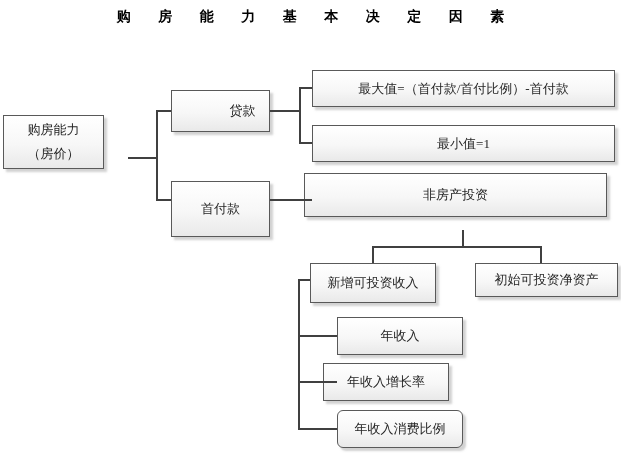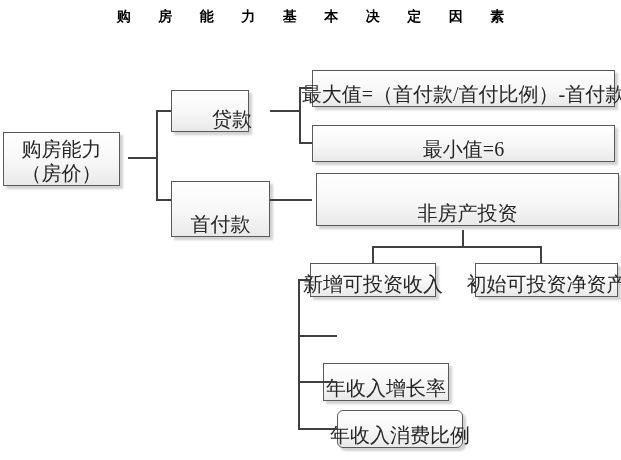--- a/index.html
+++ b/index.html
@@ -26,68 +26,71 @@
   }
   .node {
     position: absolute;
     box-sizing: border-box;
     border: 1px solid #595959;
     background: linear-gradient(to bottom, #ffffff 0%, #f7f7f7 55%, #e9e9e9 100%);
     box-shadow: 3px 3px 2px rgba(165,165,165,0.5);
     display: flex;
     flex-direction: column;
     align-items: center;
-    justify-content: flex-end;
+    justify-content: center;
     text-align: center;
-    font-size: 20px;
+    font-size: 13px;
     color: #262626;
     line-height: 24px;
     white-space: nowrap;
   }
   .conn {
     position: absolute;
     background: #404040;
   }
 </style>
 </head>
 <body>
 
 <div class="canvas">
 
   <div class="title">购 房 能 力 基 本 决 定 因 素</div>
 
-  <div class="node" style="left:3px; top:132px; width:117px; height:54px;">
+  <div class="node" style="left:3px; top:115px; width:101px; height:54px;">
     <span>购房能力</span>
     <span>（房价）</span>
   </div>
 
-  <div class="node" style="left:171px; top:90px; width:78px; height:42px;padding-left:44px;">
+  <div class="node" style="left:171px; top:90px; width:99px; height:42px;padding-left:44px;">
     <span>贷款</span>
   </div>
   <div class="node" style="left:171px; top:181px; width:99px; height:56px;">
     <span>首付款</span>
   </div>
 
   <div class="node" style="left:312px; top:70px; width:303px; height:37px;">
     <span>最大值=（首付款/首付比例）-首付款</span>
   </div>
   <div class="node" style="left:312px; top:125px; width:303px; height:37px;">
-    <span>最小值=6</span>
+    <span>最小值=1</span>
   </div>
-  <div class="node" style="left:316px; top:173px; width:303px; height:53px;font-family:Liberation Serif, serif;">
+  <div class="node" style="left:304px; top:173px; width:303px; height:44px;font-family:Liberation Serif, serif;">
     <span>非房产投资</span>
   </div>
 
-  <div class="node" style="left:310px; top:263px; width:126px; height:34px;">
+  <div class="node" style="left:310px; top:263px; width:126px; height:40px;">
     <span>新增可投资收入</span>
   </div>
   <div class="node" style="left:475px; top:263px; width:143px; height:34px;">
     <span>初始可投资净资产</span>
   </div>
 
+  <div class="node" style="left:337px; top:317px; width:126px; height:38px;">
+    <span>年收入</span>
+  </div>
   <div class="node" style="left:323px; top:363px; width:126px; height:38px;">
     <span>年收入增长率</span>
   </div>
   <div class="node" style="left:337px; top:410px; width:126px; height:38px;border-radius:6px;">
     <span>年收入消费比例</span>
   </div>
 
   <div class="conn" style="left:128px; top:157px; width:30px; height:2px;"></div>
   <div class="conn" style="left:156px; top:110px; width:2px; height:91px;"></div>
   <div class="conn" style="left:158px; top:110px; width:13px; height:2px;"></div>

